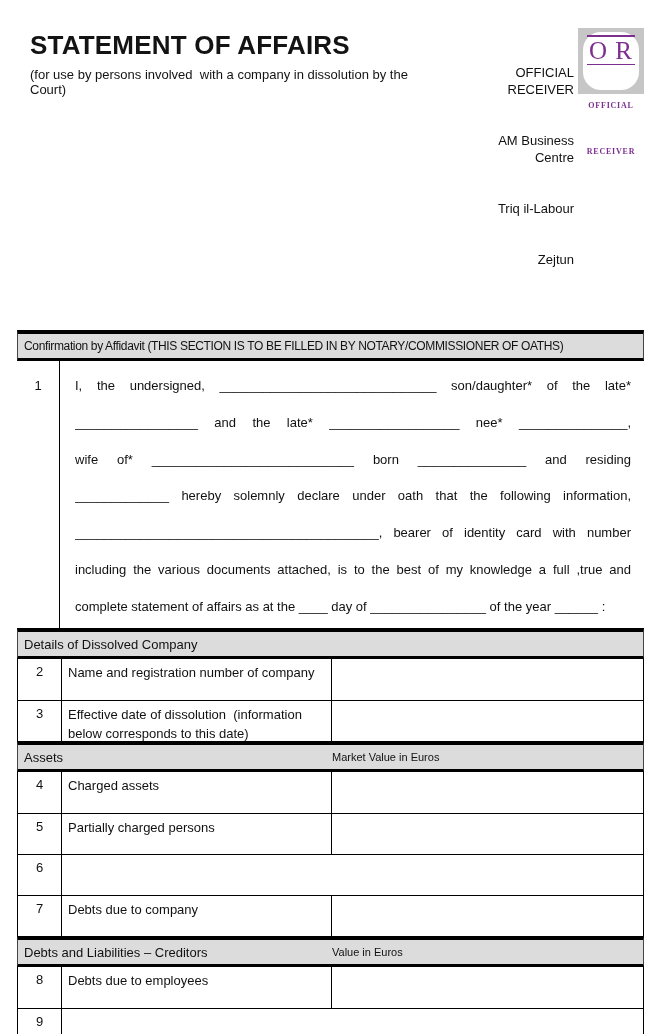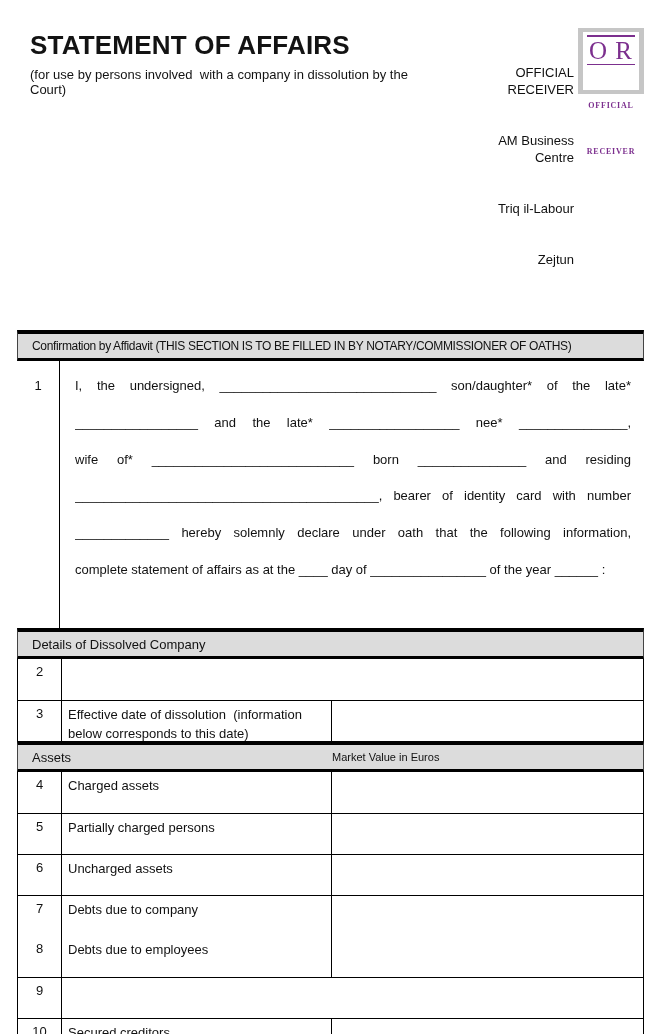--- a/index.html
+++ b/index.html
@@ -15,36 +15,36 @@
 
   
   .doc-header { display: flex; justify-content: space-between; align-items: flex-start; min-height: 118px; }
   .title-block { padding-left: 13px; padding-top: 10px; }
   .doc-title { font-size: 26px; font-weight: 700; letter-spacing: 0.2px; color: #131313; }
   .doc-subtitle { font-size: 13px; margin-top: 6px; white-space: pre-wrap; color: #131313; }
 
   .letterhead { display: flex; align-items: flex-start; margin-top: 8px; }
   .address { text-align: right; font-size: 13px; line-height: 17px; white-space: pre-wrap; margin-right: 4px; padding-top: 2px; margin-left: 42px; }
   .logo { width: 66px; height: 66px; background: #c6c6c6; display: flex; align-items: center; justify-content: center; flex: 0 0 auto; }
-  .logo-inner { width: 56px; height: 58px; background: #fff; text-align: center; color: #7c2f8e; padding-top: 2px; }
+  .logo-inner { width: 56px; height: 58px; background: #fff; text-align: center; color: #7c2f8e; padding-top: 2px; border-radius: 18px; }
   .logo-topline { border-top: 2px solid #7c2f8e; margin: 1px 4px 0 4px; }
   .logo-or { font-family: "Liberation Serif", serif; font-size: 25px; line-height: 27px; letter-spacing: 1px; }
   .logo-midline { border-top: 1.5px solid #7c2f8e; margin: 0 4px; }
   .logo-cap { font-size: 8px; font-weight: 700; letter-spacing: 0.8px; line-height: 10px; font-family: "Liberation Serif", serif; margin-top: 36px; }
 
   
   .bar {
     border-top: 4px solid #000; border-bottom: 3.5px solid #000;
     border-left: 1px solid #444; border-right: 1px solid #444;
     background: #dcdcdc;
     display: flex; align-items: center;
     height: 31px; padding: 0;
     overflow: hidden; white-space: nowrap;
   }
-  .bar-title { font-size: 13px; padding-left: 14px; flex: 0 0 307px; }
+  .bar-title { font-size: 13px; padding-left: 6px; flex: 0 0 307px; }
   .bar-title.long { font-size: 12px; letter-spacing: -0.35px; flex: 1 1 auto; }
   .bar-value { font-size: 11px; padding-left: 7px; }
   .spacer-top { height: 28px; }
 
   
   .aff-body { display: grid; grid-template-columns: 43px 1fr; height: 267px; }
   .aff-num { border-right: 1px solid #000; text-align: center; font-size: 13px; padding-top: 17px; }
   .aff-text { padding: 7px 13px 0 15px; }
   .aff-line {
     font-size: 13px; line-height: 36.8px;
@@ -96,33 +96,35 @@
 
   <div class="bar">
     <div class="bar-title long">Confirmation by Affidavit (THIS SECTION IS TO BE FILLED IN BY NOTARY/COMMISSIONER OF OATHS)</div>
   </div>
   <div class="aff-body">
     <div class="aff-num">1</div>
     <div class="aff-text">
       <div class="aff-line">I, the undersigned, ______________________________ son/daughter* of the late*</div>
       <div class="aff-line">_________________ and the late* __________________ nee* _______________,</div>
       <div class="aff-line">wife of* ____________________________ born _______________ and residing</div>
+      <div class="aff-line">_____________ hereby solemnly declare under oath that the following information,</div>
       <div class="aff-line">__________________________________________, bearer of identity card with number</div>
-      <div class="aff-line">_____________ hereby solemnly declare under oath that the following information,</div>
+      <div class="aff-line">including the various documents attached, is to the best of my knowledge a full ,true and</div>
       <div class="aff-line last">complete statement of affairs as at the ____ day of ________________ of the year ______ :</div>
     </div>
   </div>
 
   <div class="bar">
     <div class="bar-title">Details of Dissolved Company</div>
     <div class="bar-value"></div>
   </div>
   <div class="rows">
     <div class="trow">
       <div class="cell num">2</div>
+      <div class="cell label">Name and registration number of company</div>
       <div class="cell value"></div>
     </div>
     <div class="trow">
       <div class="cell num">3</div>
       <div class="cell label">Effective date of dissolution  (information below corresponds to this date)</div>
       <div class="cell value"></div>
     </div>
   </div>
 
   <div class="bar">
@@ -135,30 +137,33 @@
       <div class="cell label">Charged assets</div>
       <div class="cell value"></div>
     </div>
     <div class="trow">
       <div class="cell num">5</div>
       <div class="cell label">Partially charged persons</div>
       <div class="cell value"></div>
     </div>
     <div class="trow">
       <div class="cell num">6</div>
-      <div class="cell label">Uncharged assets</div>
       <div class="cell value"></div>
     </div>
     <div class="trow">
       <div class="cell num">7</div>
       <div class="cell label">Debts due to company</div>
       <div class="cell value"></div>
     </div>
   </div>
 
+  <div class="bar">
+    <div class="bar-title">Debts and Liabilities – Creditors</div>
+    <div class="bar-value">Value in Euros</div>
+  </div>
   <div class="rows final">
     <div class="trow">
       <div class="cell num">8</div>
       <div class="cell label">Debts due to employees</div>
       <div class="cell value"></div>
     </div>
     <div class="trow">
       <div class="cell num">9</div>
       <div class="cell value"></div>
     </div>

